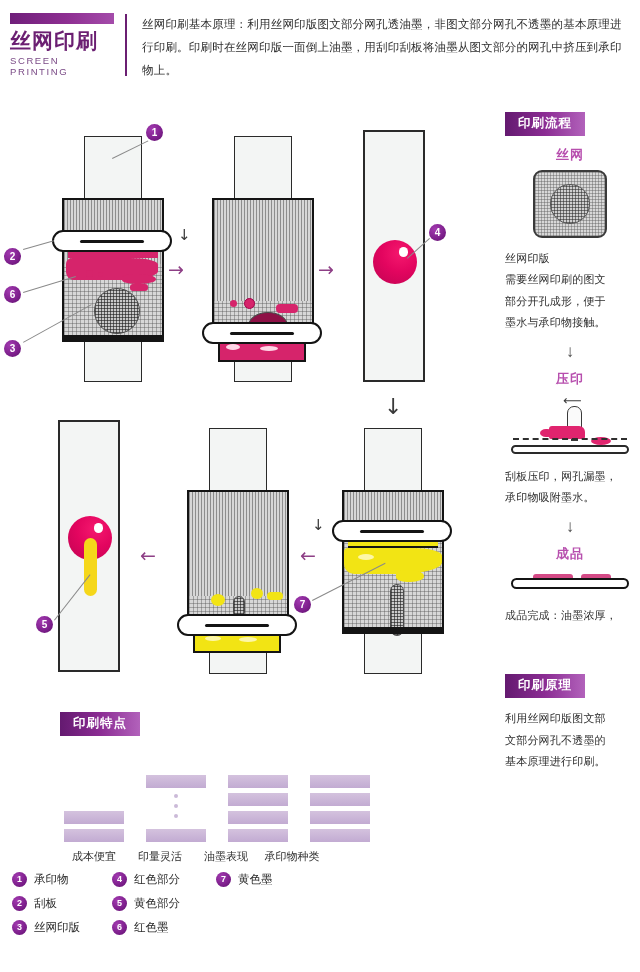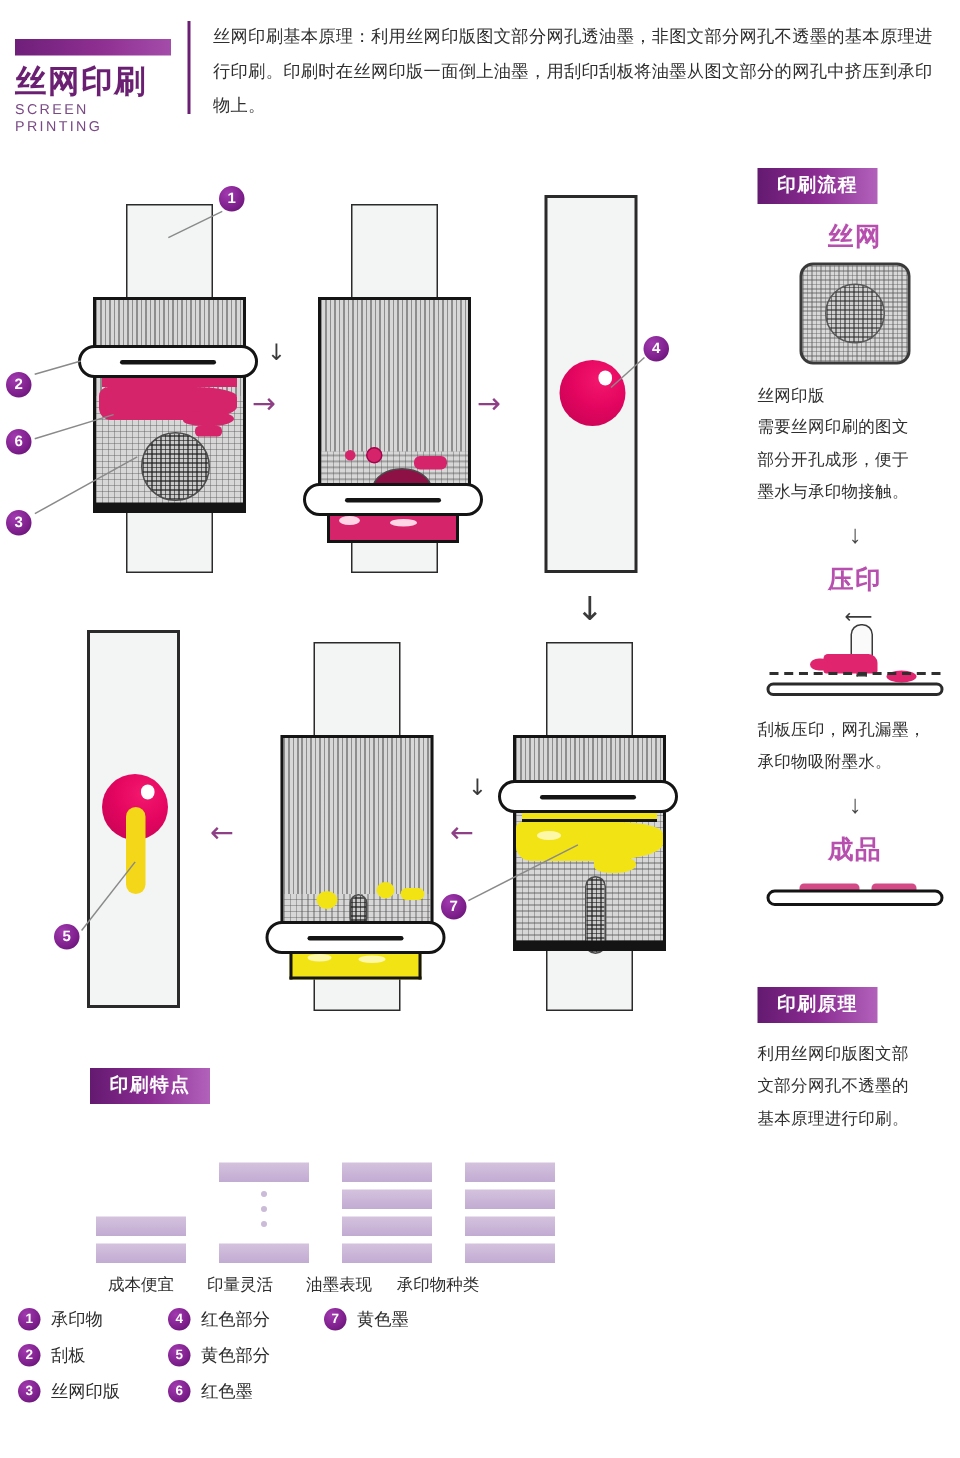--- a/index.html
+++ b/index.html
@@ -7,21 +7,21 @@
   body {
     width:640px; height:972px; position:relative;
     background:#ffffff;
     font-family:"Liberation Sans","DejaVu Sans",sans-serif;
     color:#2b2b2b; overflow:hidden;
   }
   .page { position:relative; width:640px; height:972px; }
 
   
   .header { position:absolute; left:0; top:0; width:640px; height:98px; }
-  .title-block { position:absolute; left:10px; top:26px; width:104px; }
+  .title-block { position:absolute; left:10px; top:13px; width:104px; }
   .title-bar {
     width:104px; height:11px;
     background:linear-gradient(90deg,#6f1f7a 0%,#8e2f92 55%,#a44caa 100%);
   }
   .title-cn {
     font-size:21px; font-weight:700; letter-spacing:1px;
     color:#6b1f72; margin-top:6px; line-height:1.05;
     font-family:"DejaVu Sans",sans-serif;
   }
   .title-en {
@@ -43,21 +43,21 @@
     display:inline-block; padding:3px 13px 4px 13px;
     background:linear-gradient(90deg,#641a70 0%,#8b2c93 50%,#b262bb 100%);
     color:#fff; font-size:12.5px; font-weight:700; letter-spacing:1px;
     font-family:"DejaVu Sans",sans-serif; white-space:nowrap;
   }
 
   
   .sidebar { position:absolute; left:505px; top:112px; width:130px; }
   .side-sub {
     text-align:center; color:#c0509f; font-weight:700;
-    font-size:17px; font-family:"DejaVu Sans",sans-serif;
+    font-size:13px; font-family:"DejaVu Sans",sans-serif;
     margin:10px 0 6px 0; letter-spacing:1px;
   }
   .side-sub.purple { color:#b74fae; }
   .side-cap {
     font-size:11px; line-height:1.95; color:#2e2e2e;
     font-family:"DejaVu Sans",sans-serif; letter-spacing:.2px;
   }
   .down-arrow-s {
     text-align:center; color:#4a4a4a; font-size:17px; line-height:1;
     margin:9px 0 2px 0;
@@ -311,20 +311,21 @@
       <div class="down-arrow-s">↓</div>
 
       
       <div class="side-sub purple">成品</div>
       <div class="prod-fig">
         <div class="prod-ink-a"></div>
         <div class="prod-ink-b"></div>
         <div class="prod-base"></div>
       </div>
       <div class="side-cap" style="margin-top:10px;">
+        <div>成品完成：油墨浓厚，</div>
       </div>
     </div>
 
     <div style="margin-top:48px;">
       <div class="badge">印刷原理</div>
       <div class="side-cap" style="margin-top:10px;">
         <div>利用丝网印版图文部</div>
         <div>文部分网孔不透墨的</div>
         <div>基本原理进行印刷。</div>
       </div>

